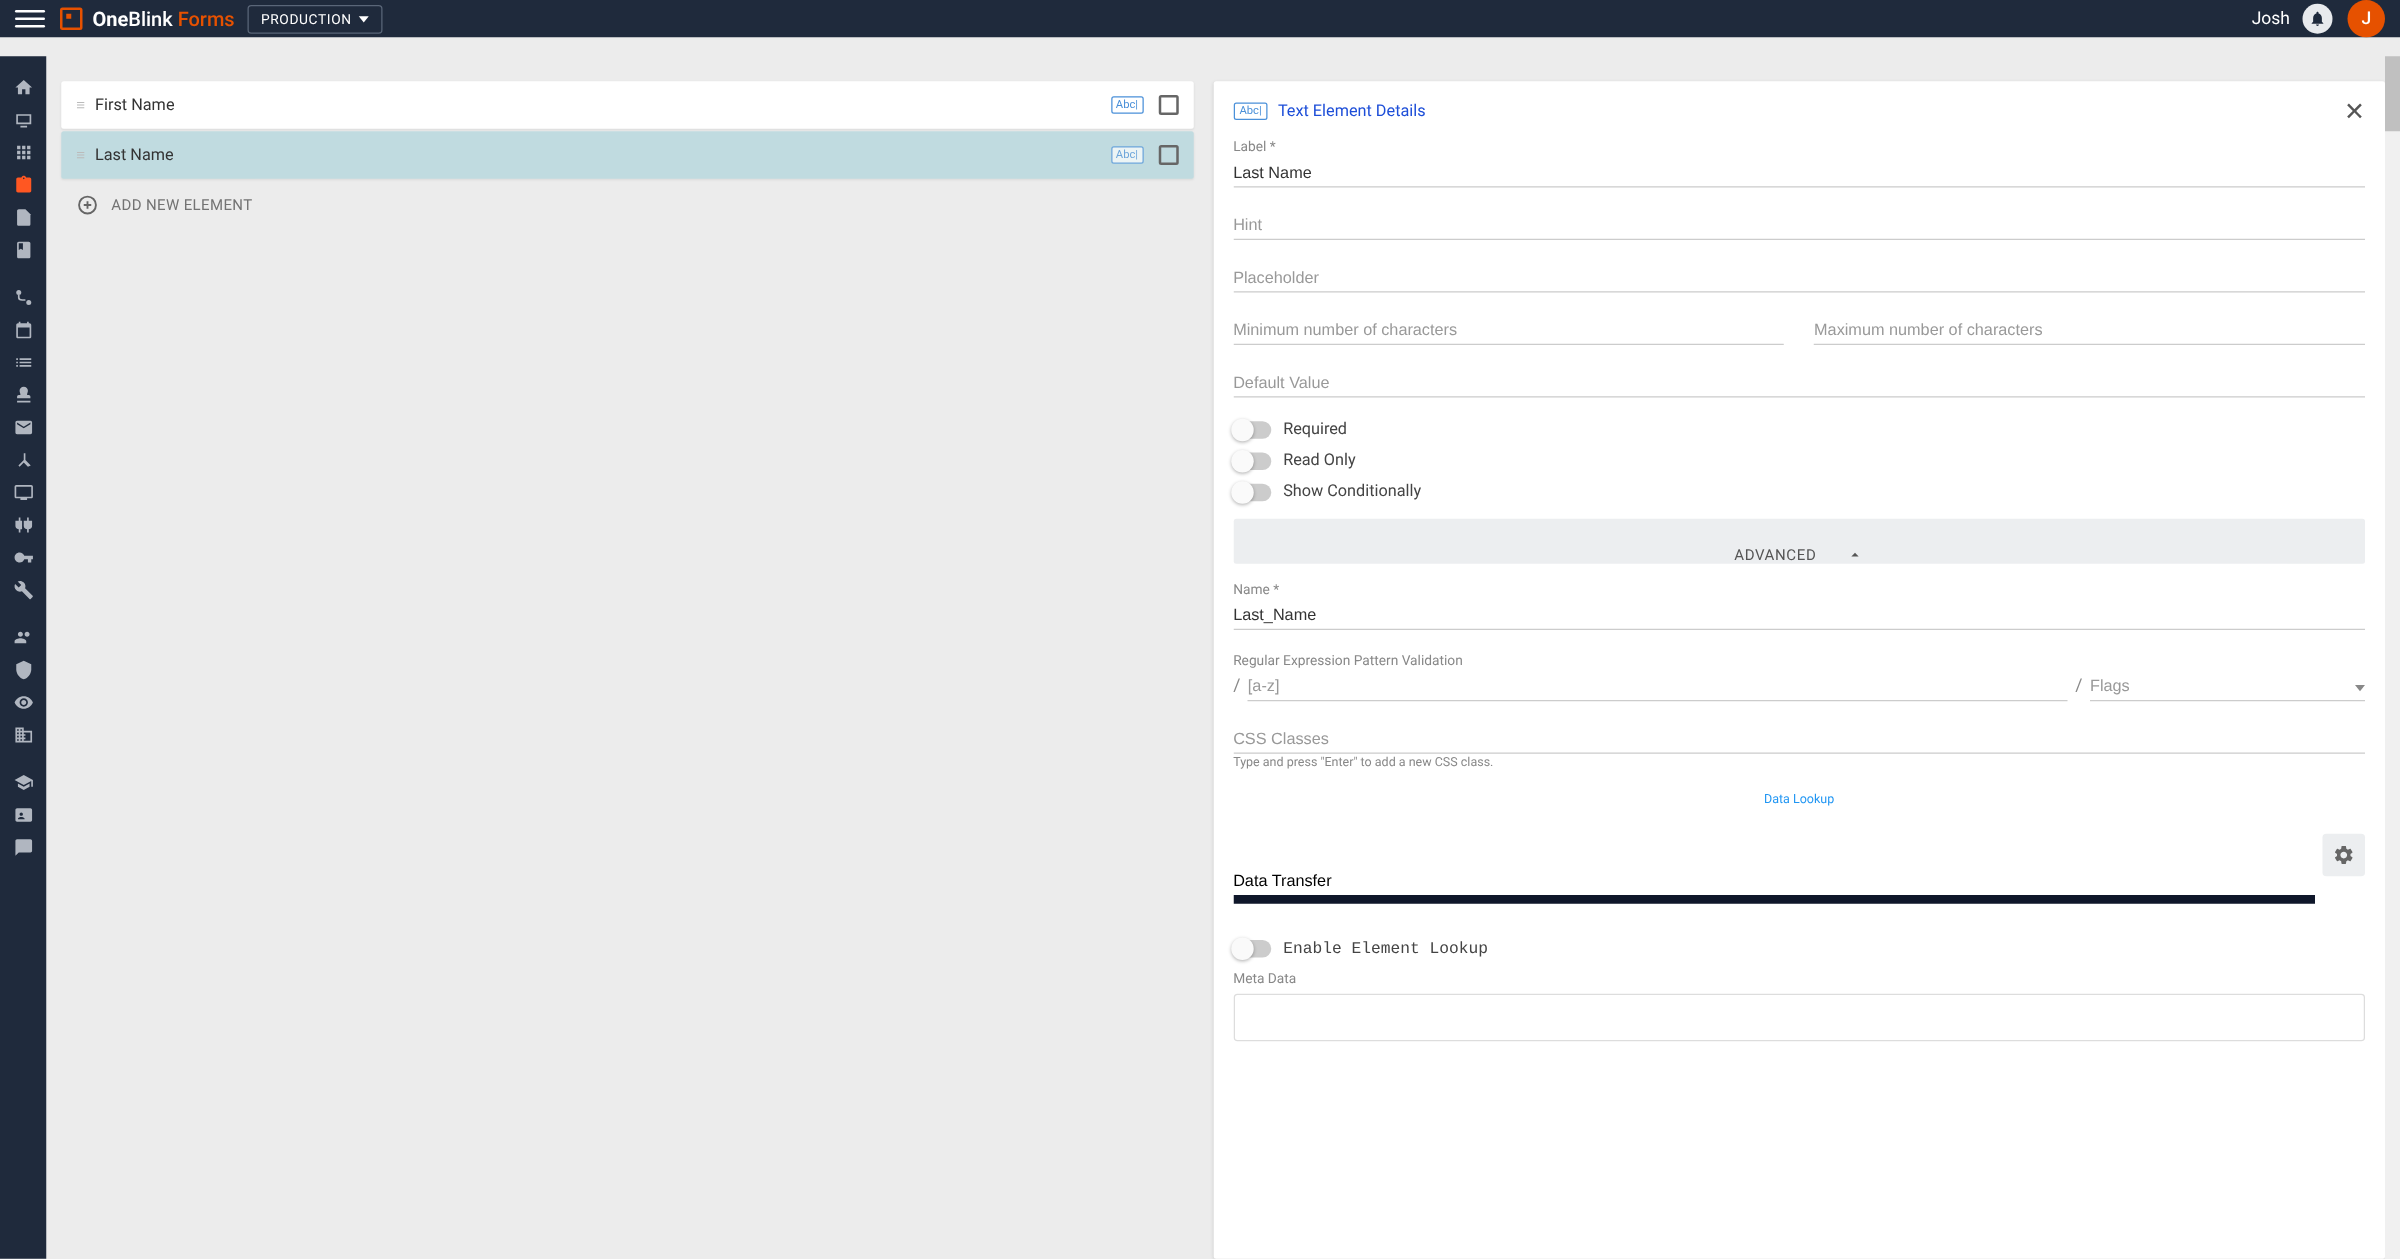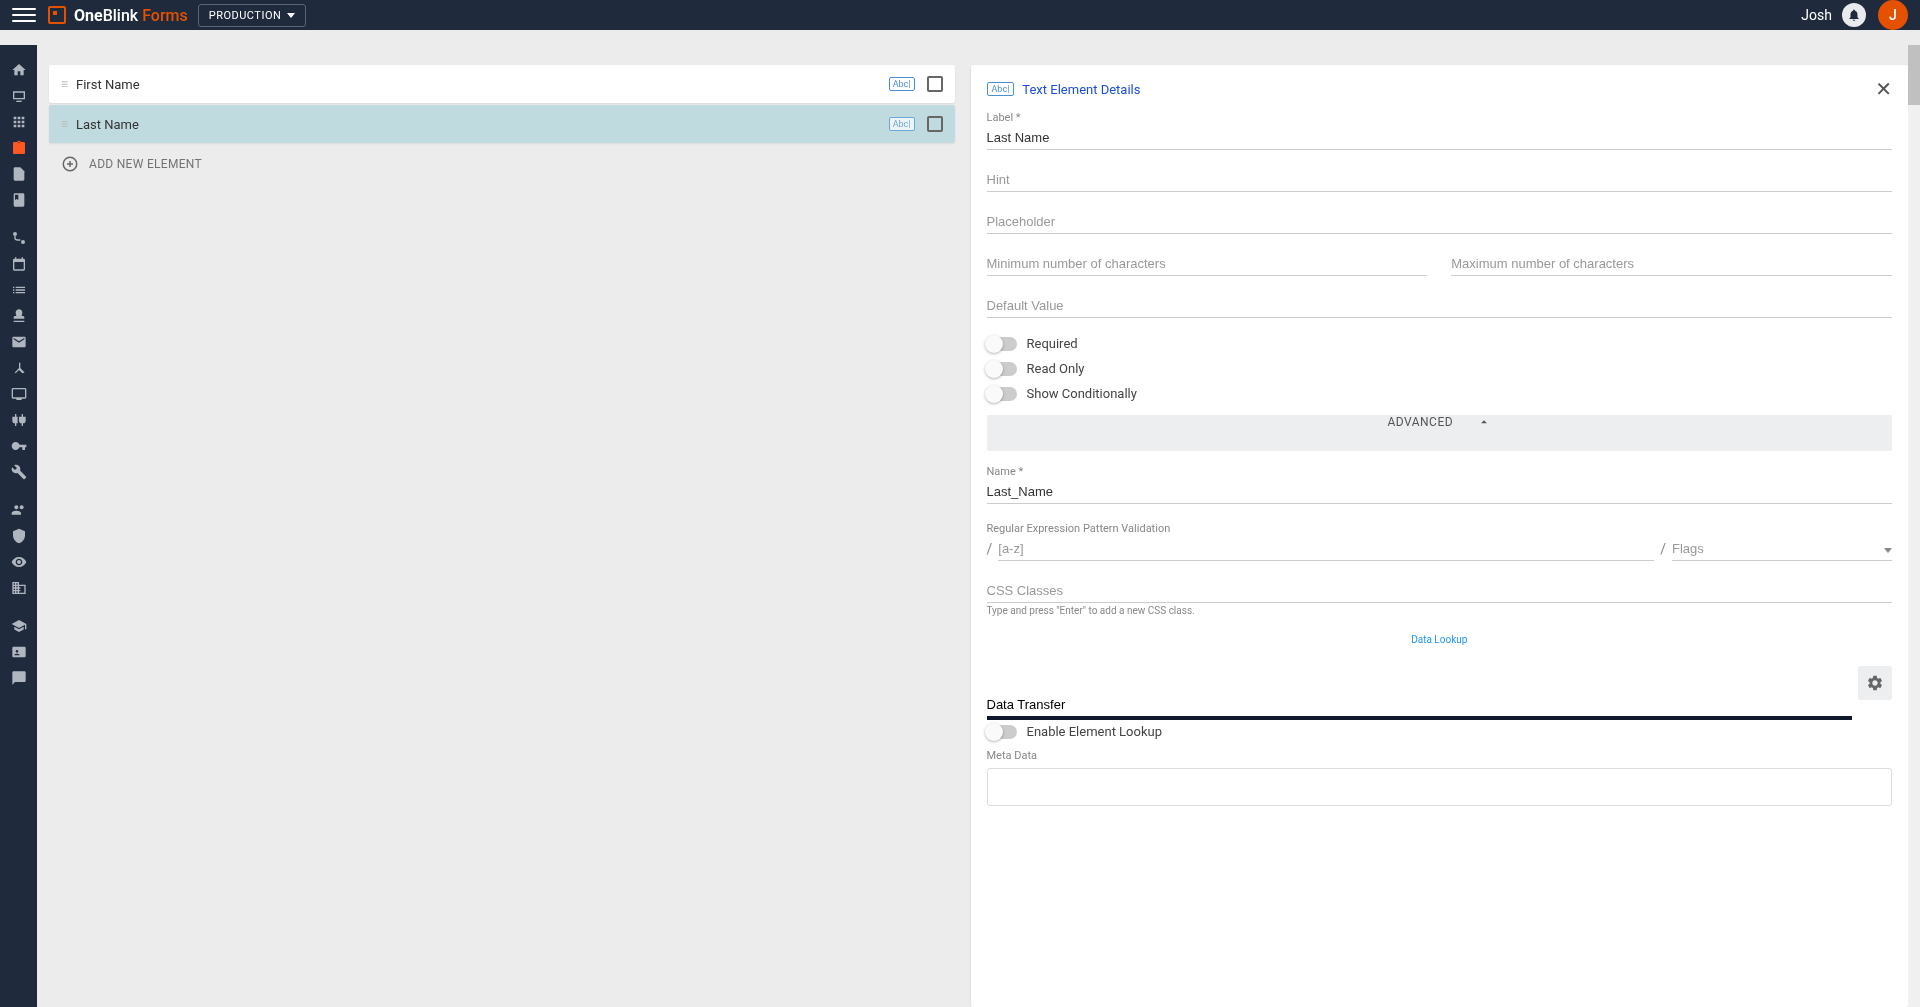--- a/index.html
+++ b/index.html
@@ -60,34 +60,34 @@
 .field-row { display: flex; gap: 24px; }
 .field-row .field { flex: 1; }
 
 .toggle-row { display: flex; align-items: center; margin-bottom: 10px; }
 .toggle { width: 30px; height: 14px; background: #ccc; border-radius: 10px; position: relative; cursor: pointer; margin-right: 10px; }
 .toggle::after { content: ''; position: absolute; width: 18px; height: 18px; background: #fafafa; border-radius: 50%; top: -2px; left: -2px; box-shadow: 0 1px 3px rgba(0,0,0,0.3); transition: left 0.2s; }
 .toggle.on { background: #9aa0a6; }
 .toggle.on::after { left: 14px; background: #5f6368; }
 .toggle-label { font-size: 13px; color: #444; }
 
-.advanced-bar { background: #eceef0; height: 36px; display: flex; align-items: flex-start; justify-content: center; gap: 24px; cursor: pointer; font-size: 12px; letter-spacing: 0.5px; color: #555; margin: 14px 0; border-radius: 2px; }
+.advanced-bar { background: #eceef0; height: 36px; display: flex; align-items: flex-end; justify-content: center; gap: 24px; cursor: pointer; font-size: 12px; letter-spacing: 0.5px; color: #555; margin: 14px 0; border-radius: 2px; }
 .advanced-bar svg { width: 14px; height: 14px; fill: #555; }
 
 .regex-row { display: flex; align-items: flex-end; gap: 6px; }
 .regex-slash { color: #888; padding-bottom: 4px; }
 .regex-pattern { flex: 1; }
 .regex-flags { width: 220px; position: relative; }
 .regex-flags .caret { position: absolute; right: 0; bottom: 8px; width: 0; height: 0; border-left: 4px solid transparent; border-right: 4px solid transparent; border-top: 5px solid #888; }
 
 .hint-text { font-size: 10px; color: #888; margin-top: 2px; }
 
 .lookup-label { font-size: 10px; color: #2196f3; margin-top: 8px; display: block; text-align: center; }
 .lookup-row { display: flex; align-items: center; }
-.lookup-input { flex: 1; border: none; border-bottom: 4px solid #0f172a; padding: 4px 0; font-size: 13px; background: transparent; outline: none; margin-top: 48px; }
+.lookup-input { flex: 1; border: none; border-bottom: 7px solid #0f172a; padding: 4px 0; font-size: 13px; background: transparent; outline: none; margin-top: 48px; }
 .gear-btn { width: 34px; height: 34px; background: #eceef0; border-radius: 3px; display: flex; align-items: center; justify-content: center; cursor: pointer; margin-left: 6px; }
 .gear-btn svg { width: 18px; height: 18px; fill: #666; }
 
 .meta-textarea { width: 100%; height: 38px; border: 1px solid #ddd; border-radius: 3px; margin-top: 4px; resize: none; outline: none; padding: 6px; font-family: inherit; }
 
 
 .fake-scrollbar { position: fixed; top: 45px; right: 0; bottom: 0; width: 12px; background: #f0f0f0; }
 .fake-scrollbar-thumb { position: absolute; top: 0; width: 100%; height: 60px; background: #c0c0c0; border-radius: 0; }
 </style>
 </head>
@@ -345,21 +345,21 @@
     <label class="lookup-label">Data Lookup</label>
     <div class="lookup-row">
       <input class="lookup-input" value="Data Transfer" style="">
       <div class="gear-btn">
         <svg viewBox="0 0 24 24">
             <path d="M19.14 12.94c.04-.3.06-.61.06-.94 0-.32-.02-.64-.07-.94l2.03-1.58c.18-.14.23-.41.12-.61l-1.92-3.32c-.12-.22-.37-.29-.59-.22l-2.39.96c-.5-.38-1.03-.7-1.62-.94l-.36-2.54c-.04-.24-.24-.41-.48-.41h-3.84c-.24 0-.43.17-.47.41l-.36 2.54c-.59.24-1.13.57-1.62.94l-2.39-.96c-.22-.08-.47 0-.59.22L2.74 8.87c-.12.21-.08.47.12.61l2.03 1.58c-.05.3-.09.63-.09.94s.02.64.07.94l-2.03 1.58c-.18.14-.23.41-.12.61l1.92 3.32c.12.22.37.29.59.22l2.39-.96c.5.38 1.03.7 1.62.94l.36 2.54c.05.24.24.41.48.41h3.84c.24 0 .44-.17.47-.41l.36-2.54c.59-.24 1.13-.56 1.62-.94l2.39.96c.22.08.47 0 .59-.22l1.92-3.32c.12-.22.07-.47-.12-.61l-2.01-1.58zM12 15.6c-1.98 0-3.6-1.62-3.6-3.6s1.62-3.6 3.6-3.6 3.6 1.62 3.6 3.6-1.62 3.6-3.6 3.6z"></path>
           </svg>
       </div>
     </div>
 
-    <div class="toggle-row" style="margin-top:4px;">
+    <div class="toggle-row" style="margin-top:28px;font-family:Liberation Mono, monospace;">
       <div class="toggle"></div>
       <span class="toggle-label">Enable Element Lookup</span>
     </div>
 
     <div class="field" style="margin-top:6px;">
       <label class="field-label">Meta Data</label>
       <textarea class="meta-textarea" style=""></textarea>
     </div>
 
   </div>

